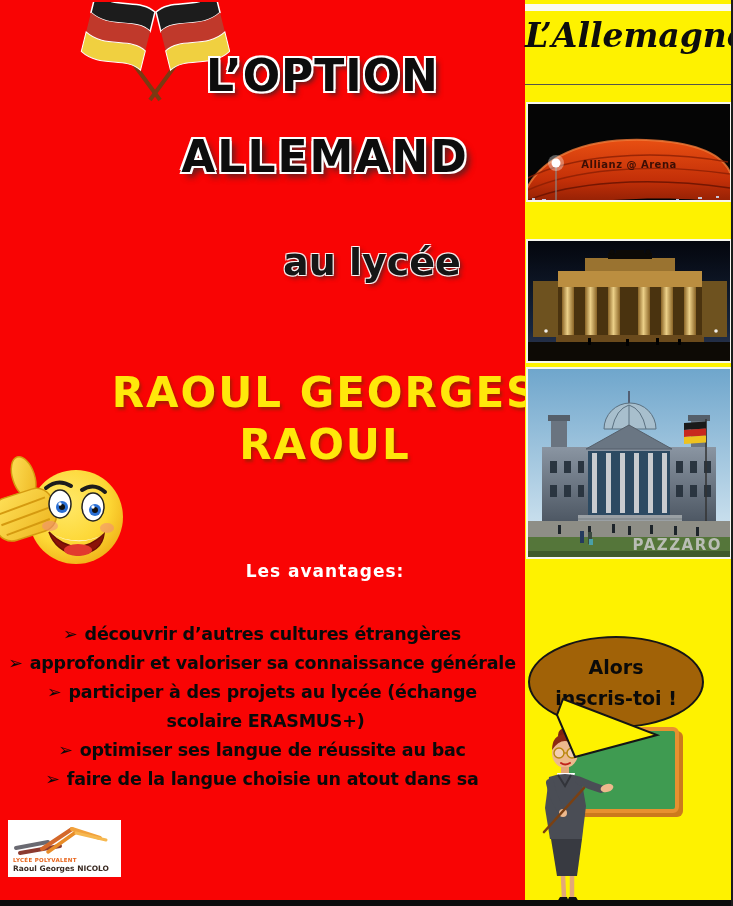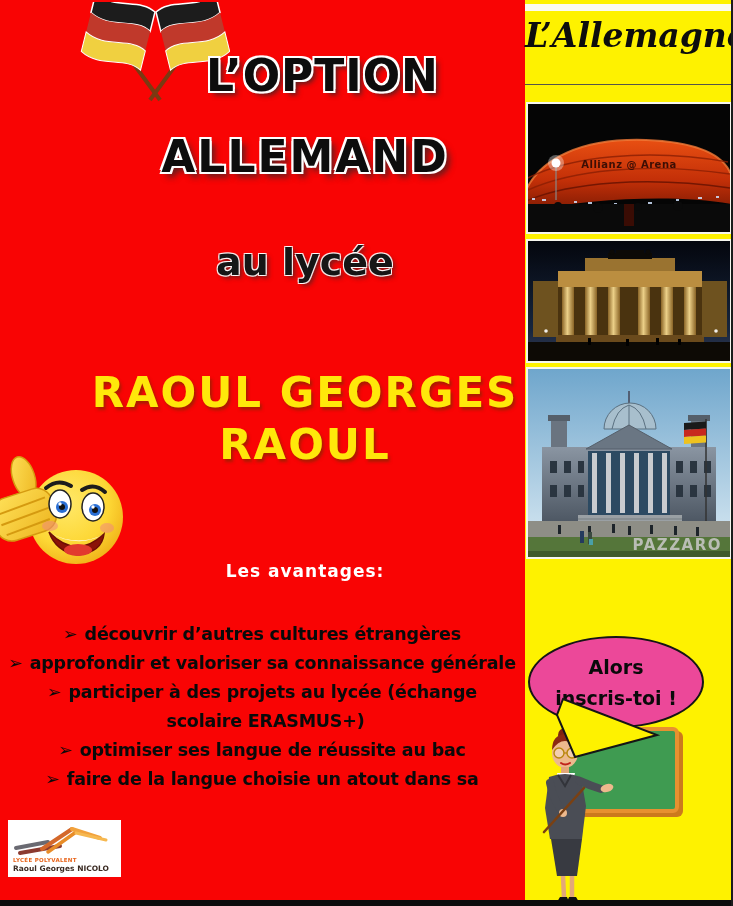--- a/index.html
+++ b/index.html
@@ -1,57 +1,57 @@
 <!DOCTYPE html>
 <html><head>
 <meta charset="utf-8">
 <style>
   html,body{margin:0;padding:0;background:#888;}
   .page{position:relative;width:733px;height:906px;overflow:hidden;
         font-family:"DejaVu Sans",sans-serif;background:#f90404;}
   
-  .main{position:absolute;left:0;top:0;width:610px;height:901px;background:#f90404;}
+  .main{position:absolute;left:0;top:0;width:610px;height:901px;background:#f90404;padding-left:40px;}
   .center{width:100%;text-align:center;position:absolute;left:0;}
   .title1{top:50px;font-size:44px;font-weight:bold;color:#0d0d0d;letter-spacing:1px;
           padding-left:120px;width:405px;
           text-shadow:-2px -2px 0 #fff,2px -2px 0 #fff,-2px 2px 0 #fff,2px 2px 0 #fff,4px 4px 5px rgba(40,40,40,.75);}
   .title2{top:131px;font-size:44px;font-weight:bold;color:#0d0d0d;letter-spacing:2px;
           text-shadow:-2px -2px 0 #fff,2px -2px 0 #fff,-2px 2px 0 #fff,2px 2px 0 #fff,5px 5px 6px rgba(40,40,40,.75);}
   .title3{top:240px;font-size:38px;font-weight:bold;color:#161616;
           text-shadow:-1px -1px 0 rgba(255,255,255,.85),1px -1px 0 rgba(255,255,255,.85),
-                      -1px 1px 0 rgba(255,255,255,.85),1px 1px 0 rgba(255,255,255,.85),3px 3px 4px rgba(40,40,40,.6);}
+                      -1px 1px 0 rgba(255,255,255,.85),1px 1px 0 rgba(255,255,255,.85),3px 3px 4px rgba(40,40,40,.6);margin-left:47px;}
   .school{top:336px;font-size:42px;font-weight:bold;color:#ffe80a;line-height:52px;letter-spacing:2px;
           text-shadow:2px 3px 3px rgba(130,40,0,.65);margin-top:31px;}
   .adv-head{top:561px;font-size:17px;font-weight:bold;color:#ffffff;letter-spacing:1px;}
   .adv-list{position:absolute;top:619px;left:2px;width:520px;}
   .adv-line{display:flex;justify-content:center;height:29px;align-items:center;}
   .adv-inner{display:inline-flex;gap:7px;white-space:nowrap;
              font-size:17.5px;font-weight:bold;color:#0a0a0a;letter-spacing:-0.2px;}
   .flags{position:absolute;left:80px;top:2px;}
   .smiley{position:absolute;left:-6px;top:452px;}
   .logo{position:absolute;left:8px;top:820px;width:113px;height:57px;background:#ffffff;overflow:hidden;}
   .logo-l1{position:absolute;left:5px;top:37px;font-size:5.5px;font-weight:bold;color:#e8641a;letter-spacing:.3px;}
   .logo-l2{position:absolute;left:5px;top:44px;font-size:7.5px;font-weight:bold;color:#3a2a22;}
   
   .sidebar{position:absolute;left:525px;top:0;width:208px;height:901px;background:#fef200;}
   .sb-top-strip{position:absolute;left:0;top:4px;width:208px;height:7px;background:#fbfbf2;}
   .sb-heading{position:absolute;left:0;top:16px;width:208px;text-align:center;
               font-family:"DejaVu Serif",serif;font-style:italic;font-weight:bold;
               font-size:33px;color:#0d0d0d;}
   .sb-rule{position:absolute;left:0;top:84px;width:208px;height:1px;background:#55554a;}
   .photo{position:absolute;left:1px;width:206px;box-sizing:border-box;border:2px solid #f6f6ee;overflow:hidden;background:#000;}
-  .ph1{top:102px;height:132px;}
+  .ph1{top:102px;height:100px;}
   .ph2{top:239px;height:124px;}
   .ph3{top:367px;height:192px;}
   .cap-allianz{position:absolute;left:0;top:55px;width:100%;text-align:center;
                font-size:10px;font-weight:bold;color:#3c0e04;letter-spacing:.5px;}
   .cap-pazzaro{position:absolute;right:8px;bottom:3px;font-size:15px;font-weight:bold;
                color:#b9bdb4;letter-spacing:1.5px;}
   .bubble{position:absolute;left:3px;top:636px;width:176px;height:92px;box-sizing:border-box;
-          border:2px solid #151515;border-radius:50%;background:#ec4899;z-index:5;
+          border:2px solid #151515;border-radius:50%;background:#a16207;z-index:5;
           display:flex;flex-direction:column;align-items:center;justify-content:center;gap:9px;}
   .bubble span{font-size:19px;font-weight:bold;color:#0a0a0a;}
   .tail{position:absolute;left:10px;top:693px;z-index:6;}
   .board{position:absolute;left:36px;top:727px;width:118px;height:86px;box-sizing:border-box;
          background:#3f9b51;border:4px solid #e89130;border-radius:6px;
          box-shadow:4px 4px 0 #cc7a1d;z-index:2;}
   .teacher{position:absolute;left:6px;top:726px;z-index:4;}
   
   .bottom-bar{position:absolute;left:0;top:900px;width:733px;height:6px;background:#0c0c0c;z-index:9;}
   .right-edge{position:absolute;left:731px;top:0;width:2px;height:906px;background:#1c1c1c;z-index:9;}

